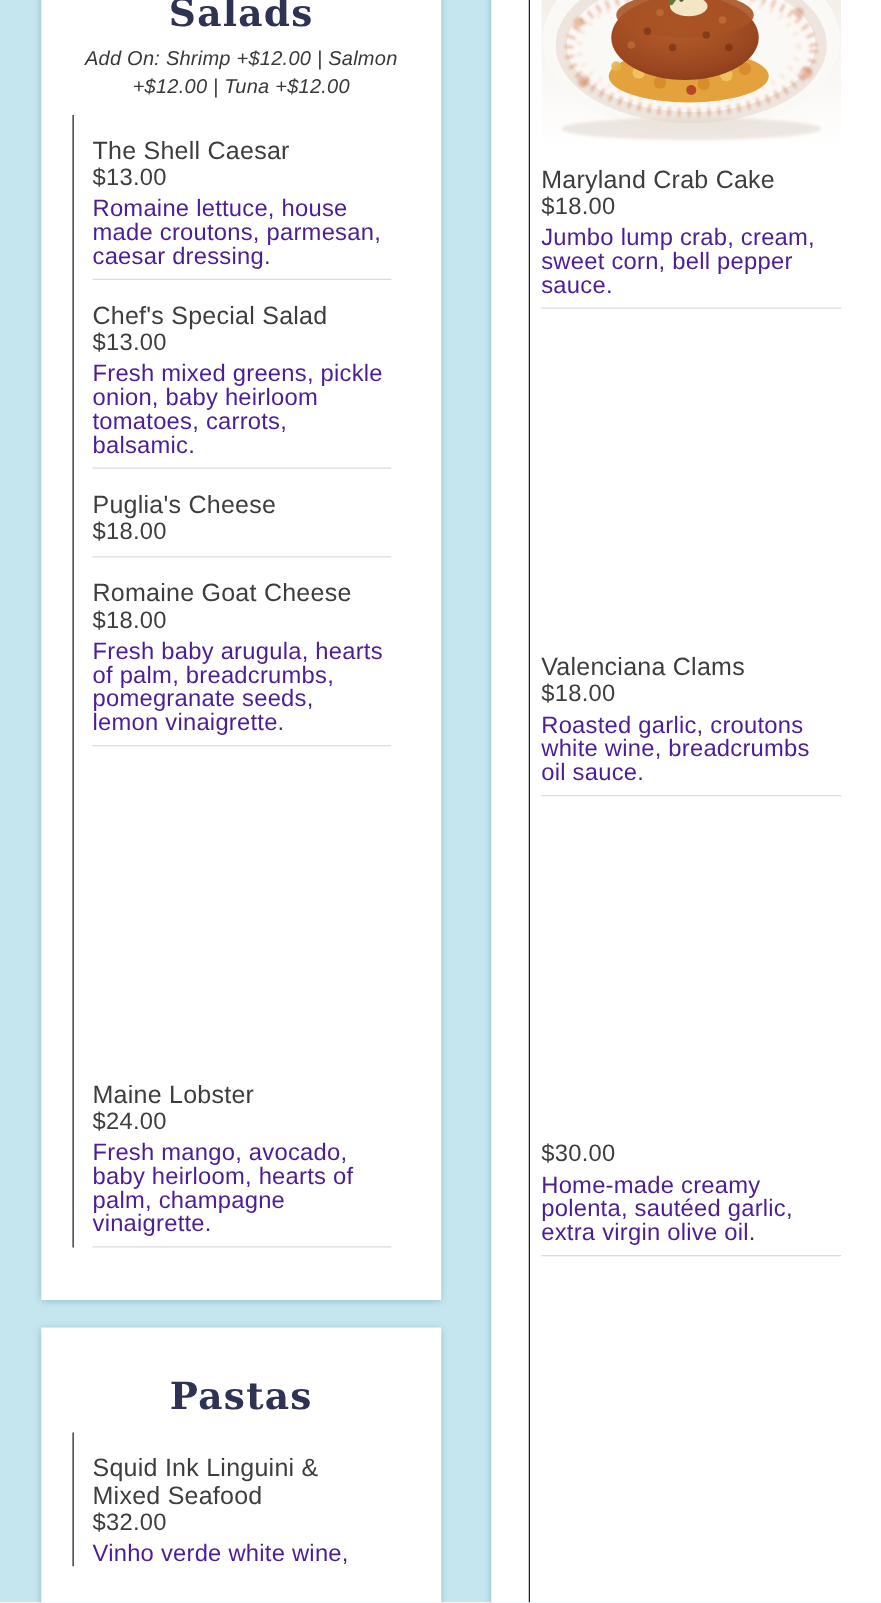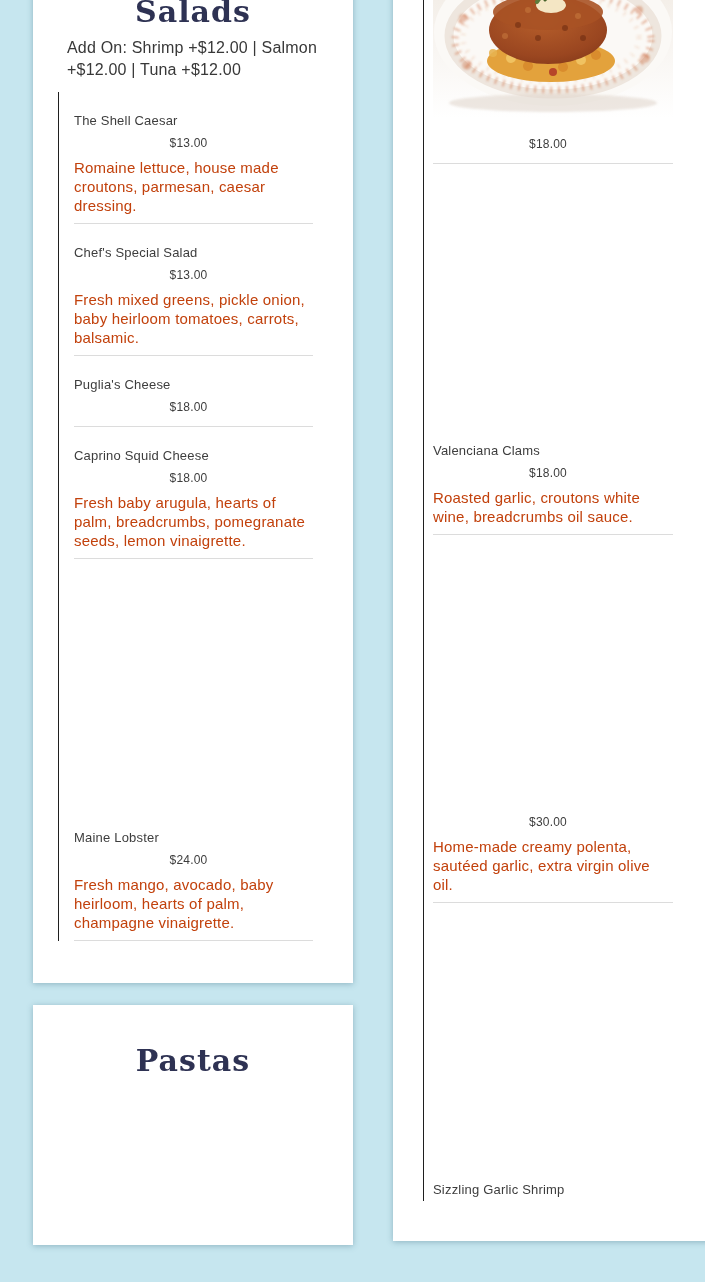--- a/index.html
+++ b/index.html
@@ -10,33 +10,33 @@
   .col-left{left:33px;top:-36px;width:320px;}
   .col-right{left:393px;top:-140px;width:320px;}
 
   .card{background:#ffffff;box-shadow:0 1px 6px rgba(40,90,110,.35);box-sizing:border-box;}
   .card-salads{padding:30px 0 42px 0;}
   .card-pastas{padding:38px 0 60px 0;min-height:240px;}
   .card-right{padding:0 0 40px 0;}
 
   .card-title{margin:0;text-align:center;font-family:"DejaVu Serif", serif;font-weight:bold;
     font-size:30px;line-height:35px;color:#2e3253;letter-spacing:1px;}
-  .addon-note{margin:8px auto 0 auto;max-width:252px;color:#383838;
-    font-size:16px;line-height:22px;letter-spacing:.2px;}
+  .addon-note{margin:8px auto 0 auto;max-width:252px;text-align:center;color:#383838;
+    font-size:16px;line-height:22px;letter-spacing:.2px;font-style:italic;}
 
   .items{margin:11px 40px 0 25px;border-left:1.5px solid #1f1f1f;padding-left:15px;}
   .card-right .items{margin:0 40px 0 30px;padding-left:9px;}
 
   .item{padding:18px 0 8px 0;border-bottom:1px solid #dcdcdc;}
   .card-right .item-first{padding-top:0;}
   .item-last{border-bottom:none;padding-bottom:0;}
 
-  .item-name{margin:0;font-size:13px;line-height:22px;font-weight:normal;color:#3d3d3d;letter-spacing:.2px;}
-  .item-price{font-size:12px;line-height:22px;color:#3d3d3d;text-align:center;padding-right:10px;letter-spacing:.2px;}
-  .item-desc{margin:4px 0 0 0;font-size:15px;line-height:19px;color:#c2410c;max-width:233px;letter-spacing:.2px;}
+  .item-name{margin:0;font-size:20px;line-height:22px;font-weight:normal;color:#3d3d3d;letter-spacing:.2px;}
+  .item-price{font-size:19px;line-height:22px;color:#3d3d3d;text-align:left;padding-right:10px;letter-spacing:.2px;}
+  .item-desc{margin:4px 0 0 0;font-size:19px;line-height:19px;color:#4c1d95;max-width:233px;letter-spacing:.2px;}
 
   .img-ph{height:250px;}               
   .card-right .img-ph{height:258px;}   
   .item-image{height:258px;margin-bottom:15px;overflow:hidden;}
   .item-image svg{display:block;}
 </style>
 </head>
 <body>
 
 <div class="page">
@@ -59,36 +59,43 @@
           <div class="item-price">$13.00</div>
           <p class="item-desc">Fresh mixed greens, pickle onion, baby heirloom tomatoes, carrots, balsamic.</p>
         </article>
 
         <article class="item">
           <h3 class="item-name">Puglia's Cheese</h3>
           <div class="item-price">$18.00</div>
         </article>
 
         <article class="item">
-          <h3 class="item-name">Caprino Squid Cheese</h3>
+          <h3 class="item-name">Romaine Goat Cheese</h3>
           <div class="item-price">$18.00</div>
           <p class="item-desc">Fresh baby arugula, hearts of palm, breadcrumbs, pomegranate seeds, lemon vinaigrette.</p>
         </article>
 
         <article class="item">
           <div class="img-ph"></div>
           <h3 class="item-name">Maine Lobster</h3>
           <div class="item-price">$24.00</div>
           <p class="item-desc">Fresh mango, avocado, baby heirloom, hearts of palm, champagne vinaigrette.</p>
         </article>
       </div>
     </section>
 
     <section class="card card-pastas">
       <h2 class="card-title">Pastas</h2>
+      <div class="items">
+        <article class="item item-last">
+          <h3 class="item-name">Squid Ink Linguini &amp; Mixed Seafood</h3>
+          <div class="item-price">$32.00</div>
+          <p class="item-desc">Vinho verde white wine,</p>
+        </article>
+      </div>
     </section>
   </div>
 
   <div class="col col-right">
     <section class="card card-right">
       <div class="items">
 
         <article class="item item-first">
           <div class="item-image">
             <svg width="240" height="258" viewBox="0 0 240 258" xmlns="http://www.w3.org/2000/svg">
@@ -147,21 +154,23 @@
                   <circle cx="125" cy="146" r="3" fill="#c97a3f"></circle>
                 <circle cx="145" cy="156" r="3" fill="#c97a3f"></circle>
                   <circle cx="72" cy="176" r="3" fill="#c97a3f"></circle>
               </g>
 
               <ellipse cx="118" cy="145" rx="15" ry="8" fill="#f4e6c4"></ellipse>
               <path d="M104 142 C110 132 120 130 128 134 C134 128 144 128 148 133" fill="none" stroke="#5d7c3b" stroke-width="4" stroke-linecap="round"></path>
               <path d="M112 140 C118 134 126 133 132 137" fill="none" stroke="#47632c" stroke-width="3" stroke-linecap="round"></path>
             </svg>
           </div>
+          <h3 class="item-name">Maryland Crab Cake</h3>
           <div class="item-price">$18.00</div>
+          <p class="item-desc">Jumbo lump crab, cream, sweet corn, bell pepper sauce.</p>
         </article>
 
         <article class="item">
           <div class="img-ph"></div>
           <h3 class="item-name">Valenciana Clams</h3>
           <div class="item-price">$18.00</div>
           <p class="item-desc">Roasted garlic, croutons white wine, breadcrumbs oil sauce.</p>
         </article>
 
         <article class="item">

